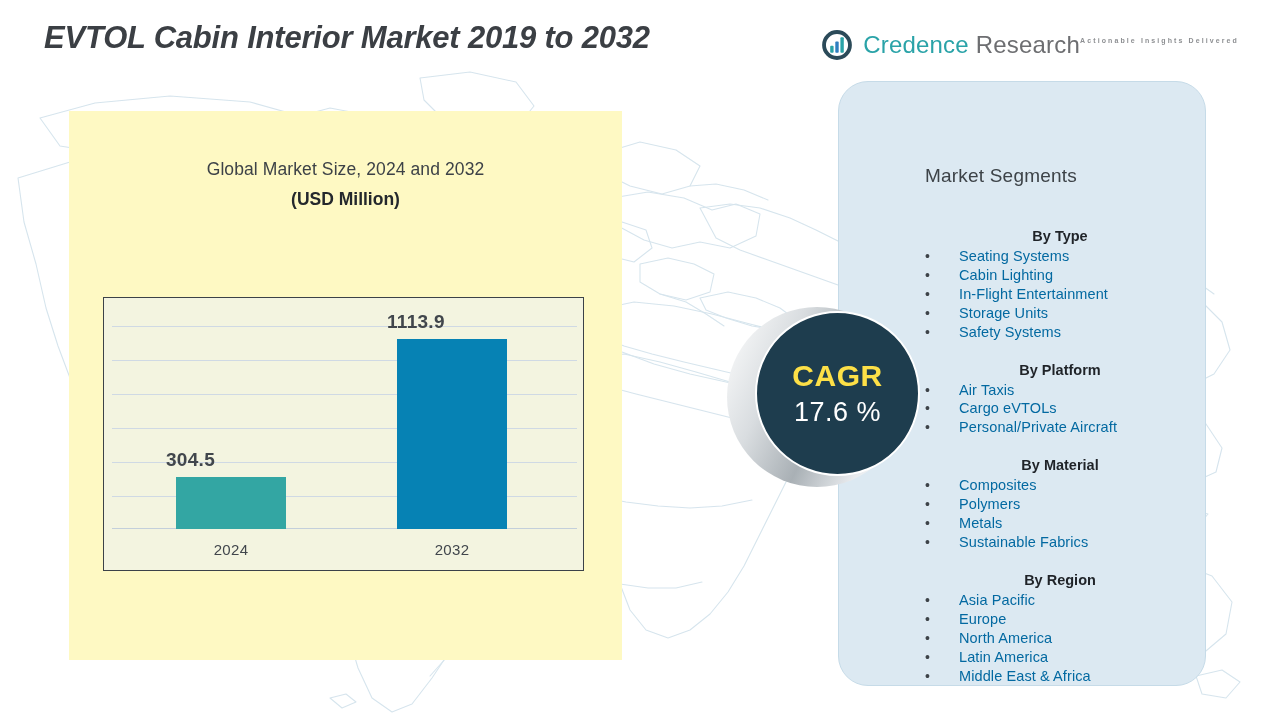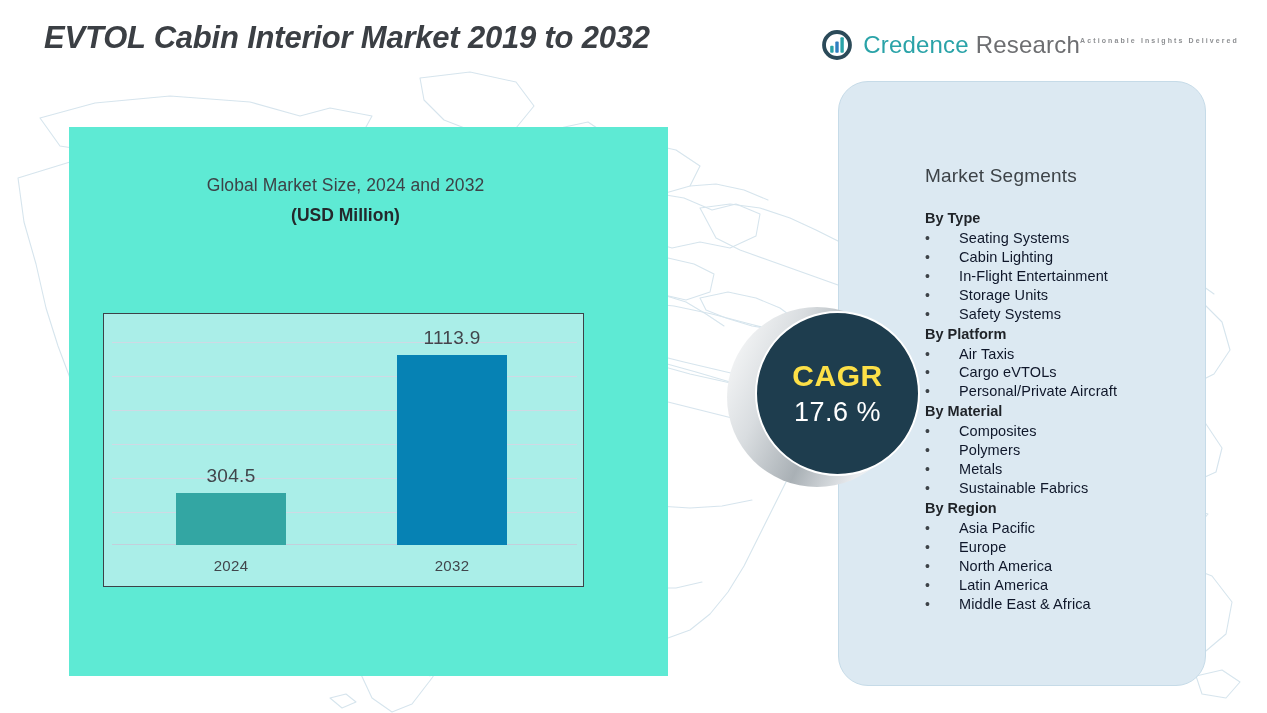--- a/index.html
+++ b/index.html
@@ -66,25 +66,24 @@
     font-size: 7px;
     letter-spacing: 2.1px;
     color: #8d8f92;
     white-space: nowrap;
     font-weight: bold;
   }
 
   
   #left-panel {
     position: absolute;
-    left: 69px; top: 127px;
+    left: 69px; top: 111px;
     width: 553px; height: 549px;
-    background: #5eead4;
+    background: #fef9c3;
     z-index: 2;
-    padding-left: 46px;
   }
   #chart-heading {
     position: absolute;
     left: 0; top: 48px;
     width: 553px;
     text-align: center;
   }
   #chart-title-main {
     font-size: 17.5px;
     color: #3d4247;
@@ -131,23 +130,23 @@
   }
   #bar-2032 {
     left: 293px;
     width: 110px;
     background: #0682b4;
   }
   .bar-value {
     position: absolute;
     font-size: 19px;
     color: #41464c;
-    text-align: center;
     width: 130px;
     letter-spacing: 0.3px;
+    font-weight: bold;
   }
   #value-2024 { left: 62px; bottom: 184px; }
   #value-2032 { left: 283px; bottom: 374px; }
   .cat-label {
     position: absolute;
     bottom: 12px;
     font-size: 15px;
     color: #41464c;
     text-align: center;
     width: 130px;
@@ -176,39 +175,40 @@
   }
   #segments-body {
     position: absolute;
     left: 86px; top: 126px;
     width: 270px;
   }
   .seg-group-title {
     font-size: 14.5px;
     font-weight: bold;
     color: #1f2328;
-    margin-top: 1px;
+    margin-top: 19px;
     margin-bottom: 1px;
     line-height: 19px;
+    text-align: center;
   }
   .seg-item {
     display: flex;
     align-items: baseline;
     line-height: 18.9px;
   }
   .seg-bullet {
     width: 34px;
     flex: 0 0 34px;
     font-size: 14px;
     color: #3d4348;
     text-align: left;
   }
   .seg-label {
     font-size: 14.5px;
-    color: #0f172a;
+    color: #0369a1;
     white-space: nowrap;
     letter-spacing: 0.1px;
   }
 
   
   #cagr-halo {
     position: absolute;
     left: 727px; top: 307px;
     width: 180px; height: 180px;
     border-radius: 50%;

